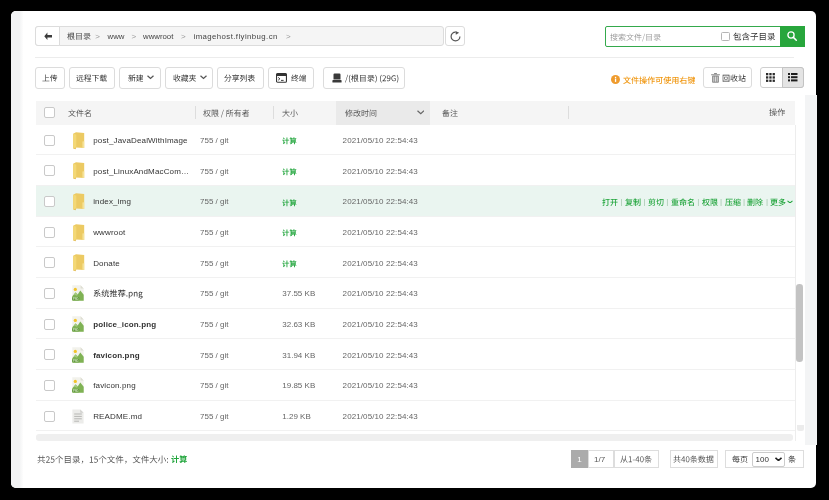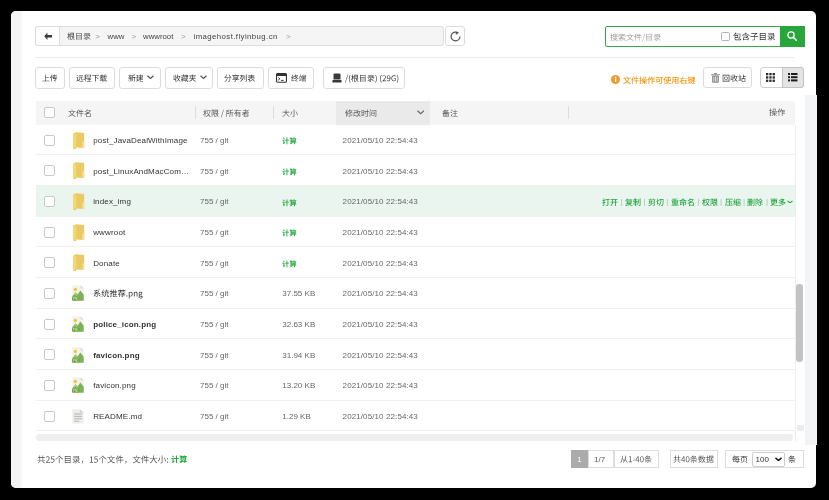--- a/index.html
+++ b/index.html
@@ -402,21 +402,21 @@
 <path d="M8.6 0.3 L11.7 3.4 H8.6 Z" fill="#ddddd2"></path>
 <circle cx="3.3" cy="4.4" r="1.6" fill="#f2c32a"></circle>
 <path d="M0.3 11.2 L3.5 7.4 L5.7 9.5 L8.3 5.5 L11.7 9.7 V15.7 H0.3 Z" fill="#7fb254"></path>
 <path d="M1.9 9.4 L3.6 7.2 L5.8 9.4 L4.9 10.7 Z" fill="#a3c97e"></path>
 <rect x="0.3" y="11.9" width="7" height="3.4" rx="1" fill="#55912e"></rect>
 <text x="3.8" y="14.6" font-size="2.6" fill="#d6e8c6" text-anchor="middle" font-family="Liberation Sans" font-weight="bold">PNG</text>
 </svg>
   </div>
 <div style="position:absolute;left:93.2px;top:385.32px;transform:translateY(-50%);font-size:8px;color:#333;font-weight:400;letter-spacing:0.15px;white-space:nowrap;">favicon.png</div>
 <div style="position:absolute;left:200px;top:385.32px;transform:translateY(-50%);font-size:8px;color:#666;font-weight:400;white-space:nowrap;">755 / git</div>
-<div style="position:absolute;left:282.3px;top:385.32px;transform:translateY(-50%);font-size:8px;color:#666;font-weight:400;white-space:nowrap;">13.20 KB</div>
+<div style="position:absolute;left:282.3px;top:385.32px;transform:translateY(-50%);font-size:8px;color:#666;font-weight:400;white-space:nowrap;">19.85 KB</div>
 <div style="position:absolute;left:342.6px;top:385.32px;transform:translateY(-50%);font-size:8px;color:#666;font-weight:400;letter-spacing:0.1px;white-space:nowrap;">2021/05/10 22:54:43</div>
 <div style="position:absolute;left:35.5px;top:430.3px;width:759px;height:1px;background:#f1f1f1;"></div>
 <div style="position:absolute;left:43.5px;top:410.5px;width:11px;height:11px;border:1px solid #c9c9c9;border-radius:2px;background:#fff;box-sizing:border-box;"></div>
 <div style="position:absolute;left:72.3px;top:408.5px">
     <svg width="12" height="15" viewBox="0 0 12 15" style="display:block">
 <path d="M0.4 0.4 H8.2 L11.6 3.8 V14.6 H0.4 Z" fill="#ececea"></path>
 <path d="M8.2 0.4 L11.6 3.8 H8.2 Z" fill="#d2d2cf"></path>
 <g stroke="#b7b7b4" stroke-width="1">
 <line x1="2.2" y1="5" x2="9.8" y2="5"></line>
         <line x1="2.2" y1="7.4" x2="9.8" y2="7.4"></line>

